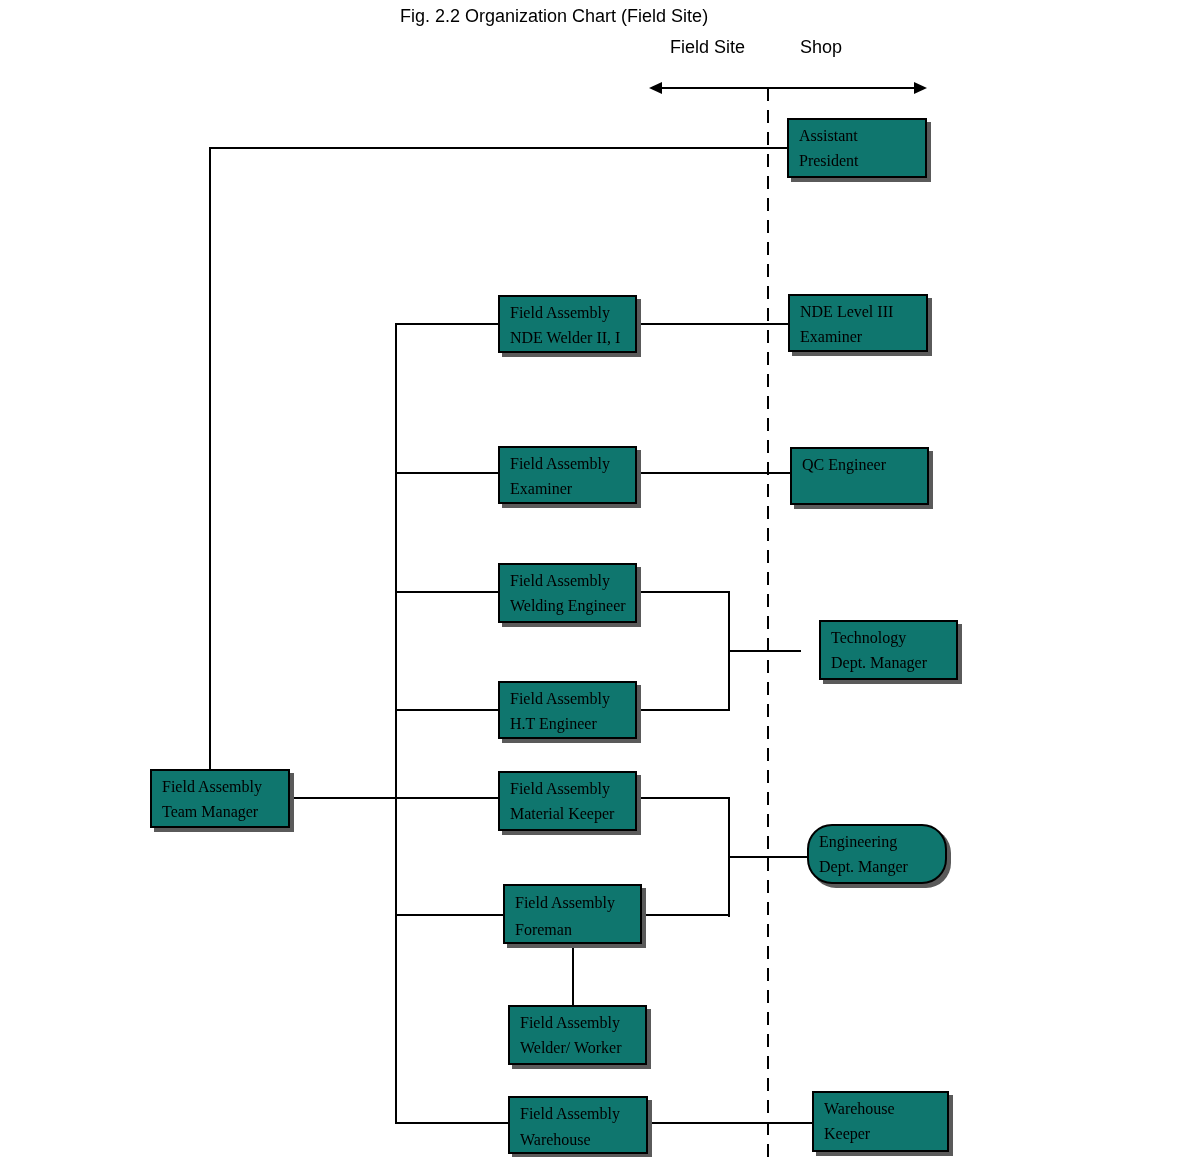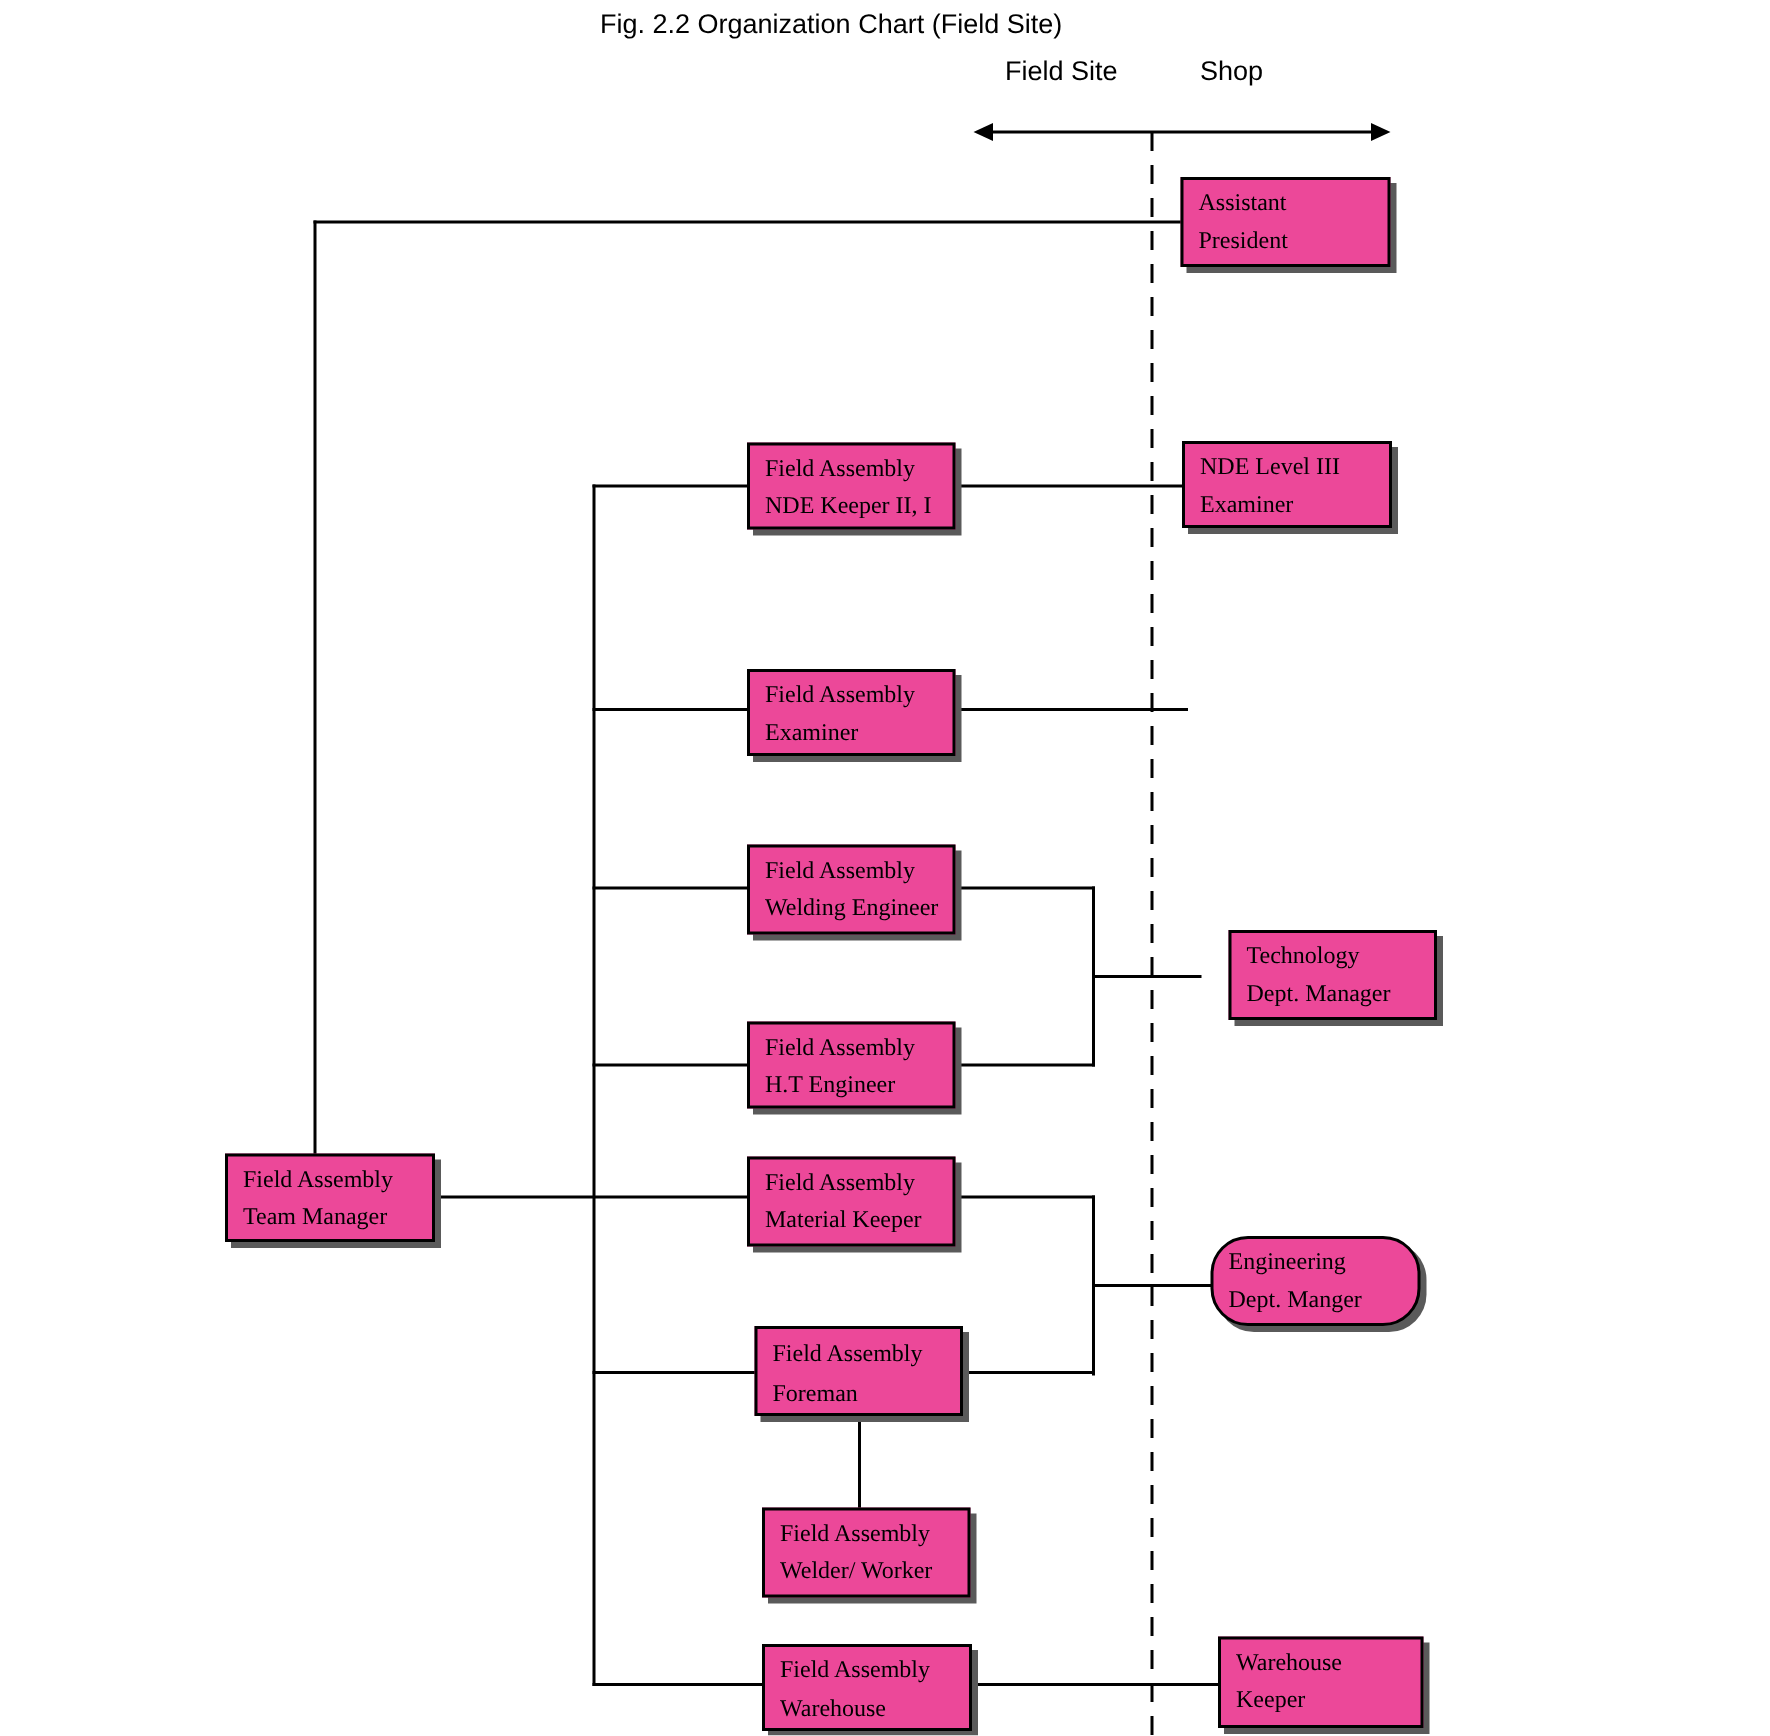--- a/index.html
+++ b/index.html
@@ -20,21 +20,21 @@
   }
   .zone-label{
     position:absolute;
     font-family:"Liberation Sans", sans-serif;
     font-size:18px;
     white-space:nowrap;
   }
   .node{
     position:absolute;
     box-sizing:border-box;
-    background:#ec4899;
+    background:#0f766e;
     border:2px solid #000000;
     box-shadow:4px 4px 0 #5a5a5a;
     font-family:"Liberation Serif", serif;
     font-size:16px;
     line-height:25px;
     padding:3px 4px 0 10px;
     white-space:nowrap;
   }
   .hline{position:absolute;height:2px;background:#000000;}
   .vline{position:absolute;width:2px;background:#000000;}
@@ -101,33 +101,37 @@
   <div class="hline" style="left:395px;top:1122px;width:115px;"></div>
   <div class="hline" style="left:645px;top:1122px;width:169px;"></div>
 
   <div class="node" style="left:787px;top:118px;width:140px;height:60px;">
     <div>Assistant</div>
     <div>President</div>
   </div>
 
   <div class="node" style="left:498px;top:295px;width:139px;height:58px;">
     <div>Field Assembly</div>
-    <div>NDE Keeper II, I</div>
+    <div>NDE Welder II, I</div>
   </div>
 
   <div class="node" style="left:788px;top:294px;width:140px;height:58px;">
     <div>NDE Level III</div>
     <div>Examiner</div>
   </div>
 
   <div class="node" style="left:498px;top:446px;width:139px;height:58px;">
     <div>Field Assembly</div>
     <div>Examiner</div>
   </div>
 
+  <div class="node" style="left:790px;top:447px;width:139px;height:58px;">
+    <div>QC Engineer</div>
+    <div></div>
+  </div>
 
   <div class="node" style="left:498px;top:563px;width:139px;height:60px;">
     <div>Field Assembly</div>
     <div>Welding Engineer</div>
   </div>
 
   <div class="node" style="left:799px;top:620px;width:139px;height:60px;margin-left:20px;">
     <div>Technology</div>
     <div>Dept. Manager</div>
   </div>

